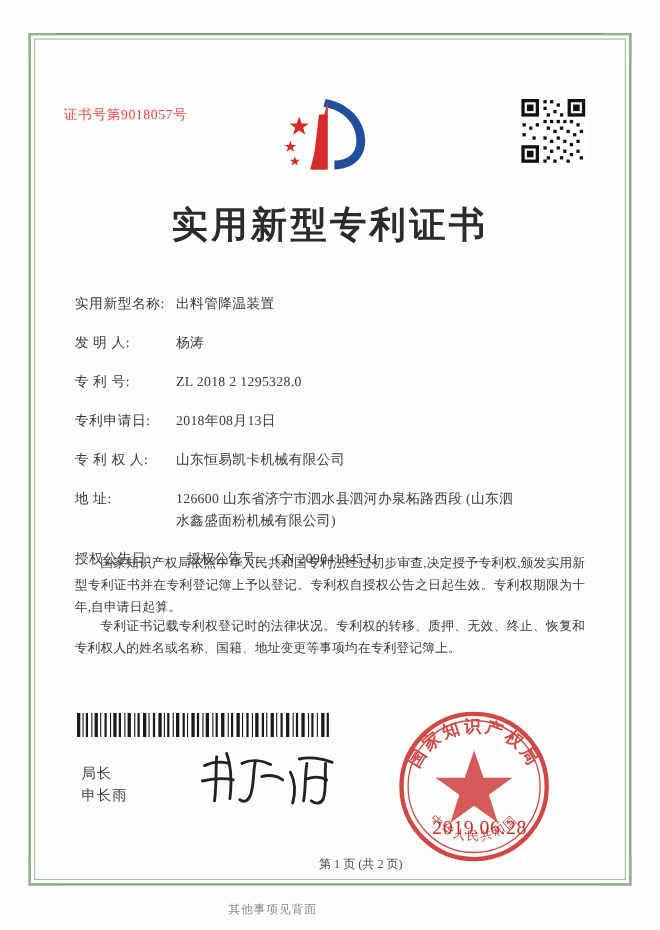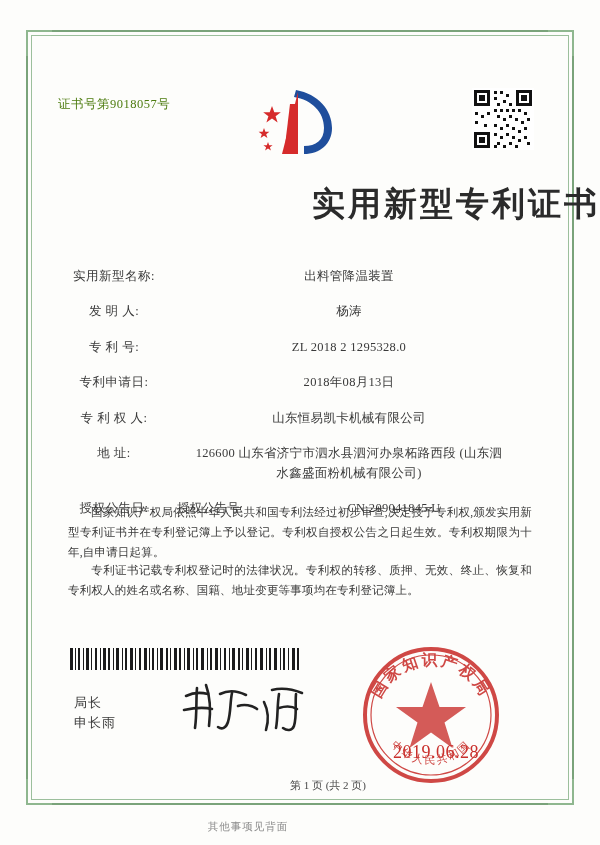--- a/index.html
+++ b/index.html
@@ -52,21 +52,21 @@
   .corner.tr { left: 548px; top: 30px; border-left: none; border-bottom: none; }
   .corner.bl { left: 26px; top: 779px; border-right: none; border-top: none; }
   .corner.br { left: 548px; top: 779px; border-left: none; border-top: none; }
 
   
   .cert-no {
     position: absolute;
     left: 58px; top: 96px;
     font-size: 12.5px;
     letter-spacing: 0.5px;
-    color: #4d7c0f;
+    color: #ef4444;
   }
 
   
   .logo {
     position: absolute;
     left: 252px; top: 84px;
     width: 96px; height: 76px;
   }
 
   
@@ -75,36 +75,35 @@
     left: 472px; top: 88px;
     width: 62px; height: 62px;
     background: #ffffff;
   }
 
   
   .title {
     position: absolute;
     left: 0; top: 182px;
     width: 600px;
-    text-align: right;
+    text-align: center;
     font-size: 33px;
     font-weight: bold;
     letter-spacing: 3px;
     color: #2b2b2b;
     font-family: "Liberation Serif", serif;
   }
 
   
   .fields {
     position: absolute;
     left: 68px; top: 268px;
     width: 470px;
     font-size: 12.5px;
     color: #3a3a3a;
-    text-align: center;
   }
   .field-row {
     display: flex;
     align-items: flex-start;
     margin-bottom: 18.5px;
     line-height: 1.35;
   }
   .field-label {
     width: 92px;
     flex: 0 0 92px;

